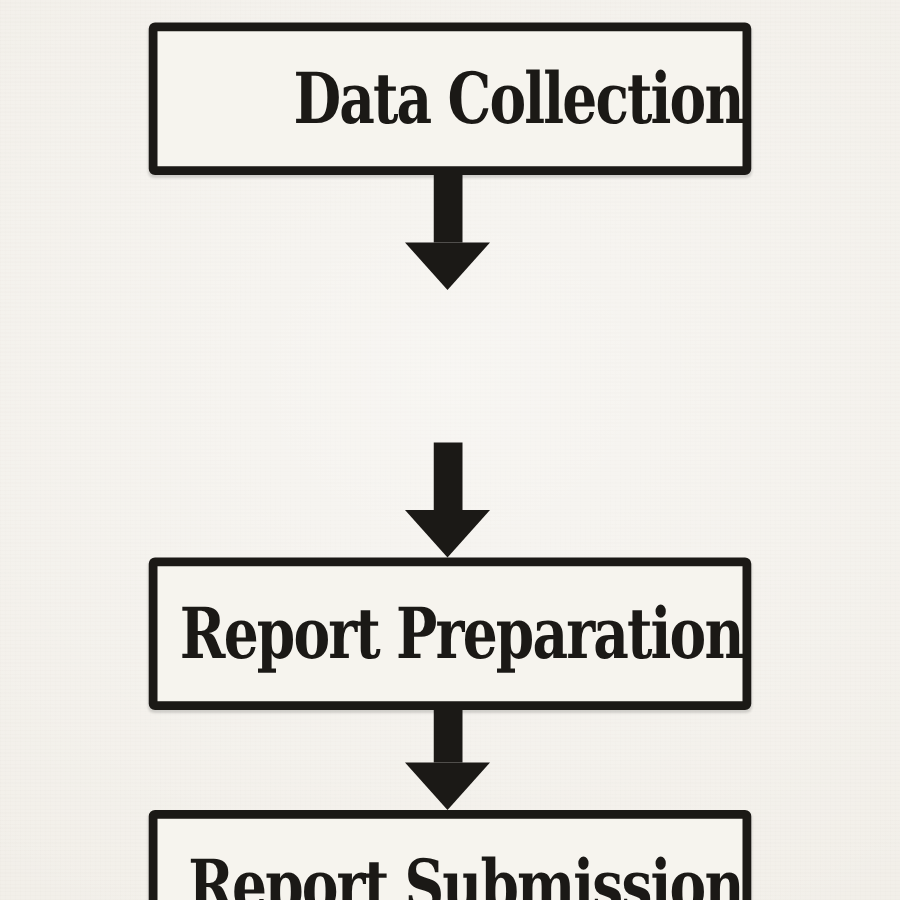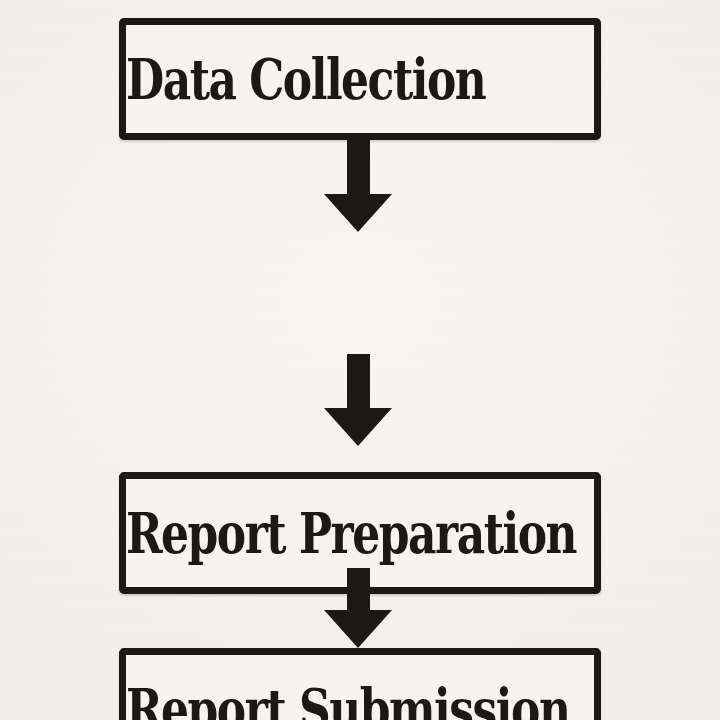--- a/index.html
+++ b/index.html
@@ -24,21 +24,21 @@
     left: 119px;
     width: 482px;
     height: 122px;
     box-sizing: border-box;
     border: 7px solid var(--box-border, #1b1916);
     border-radius: 5px;
     background: var(--box-fill, #f6f4ee);
     box-shadow: 0 2px 2px rgba(27,25,22,0.16);
     display: flex;
     align-items: center;
-    justify-content: flex-start;
+    justify-content: flex-end;
   }
   .step-label {
     font-weight: 700;
     font-size: 44px;
     letter-spacing: -1.5px;
     color: var(--text, #1b1916);
     white-space: nowrap;
     transform: scaleY(1.28);
     transform-origin: center;
   }
@@ -76,21 +76,21 @@
     <div class="arrow-stem"></div>
     <div class="arrow-head"></div>
   </div>
 
 
   <div class="arrow" style="top:354px;height:92px">
     <div class="arrow-stem"></div>
     <div class="arrow-head"></div>
   </div>
 
-  <div class="step" style="top:472px">
+  <div class="step" style="top:446px">
     <span class="step-label">Report Preparation</span>
   </div>
 
   <div class="arrow" style="top:568px;height:80px">
     <div class="arrow-stem"></div>
     <div class="arrow-head"></div>
   </div>
 
   <div class="step" style="top:648px">
     <span class="step-label">Report Submission</span>

